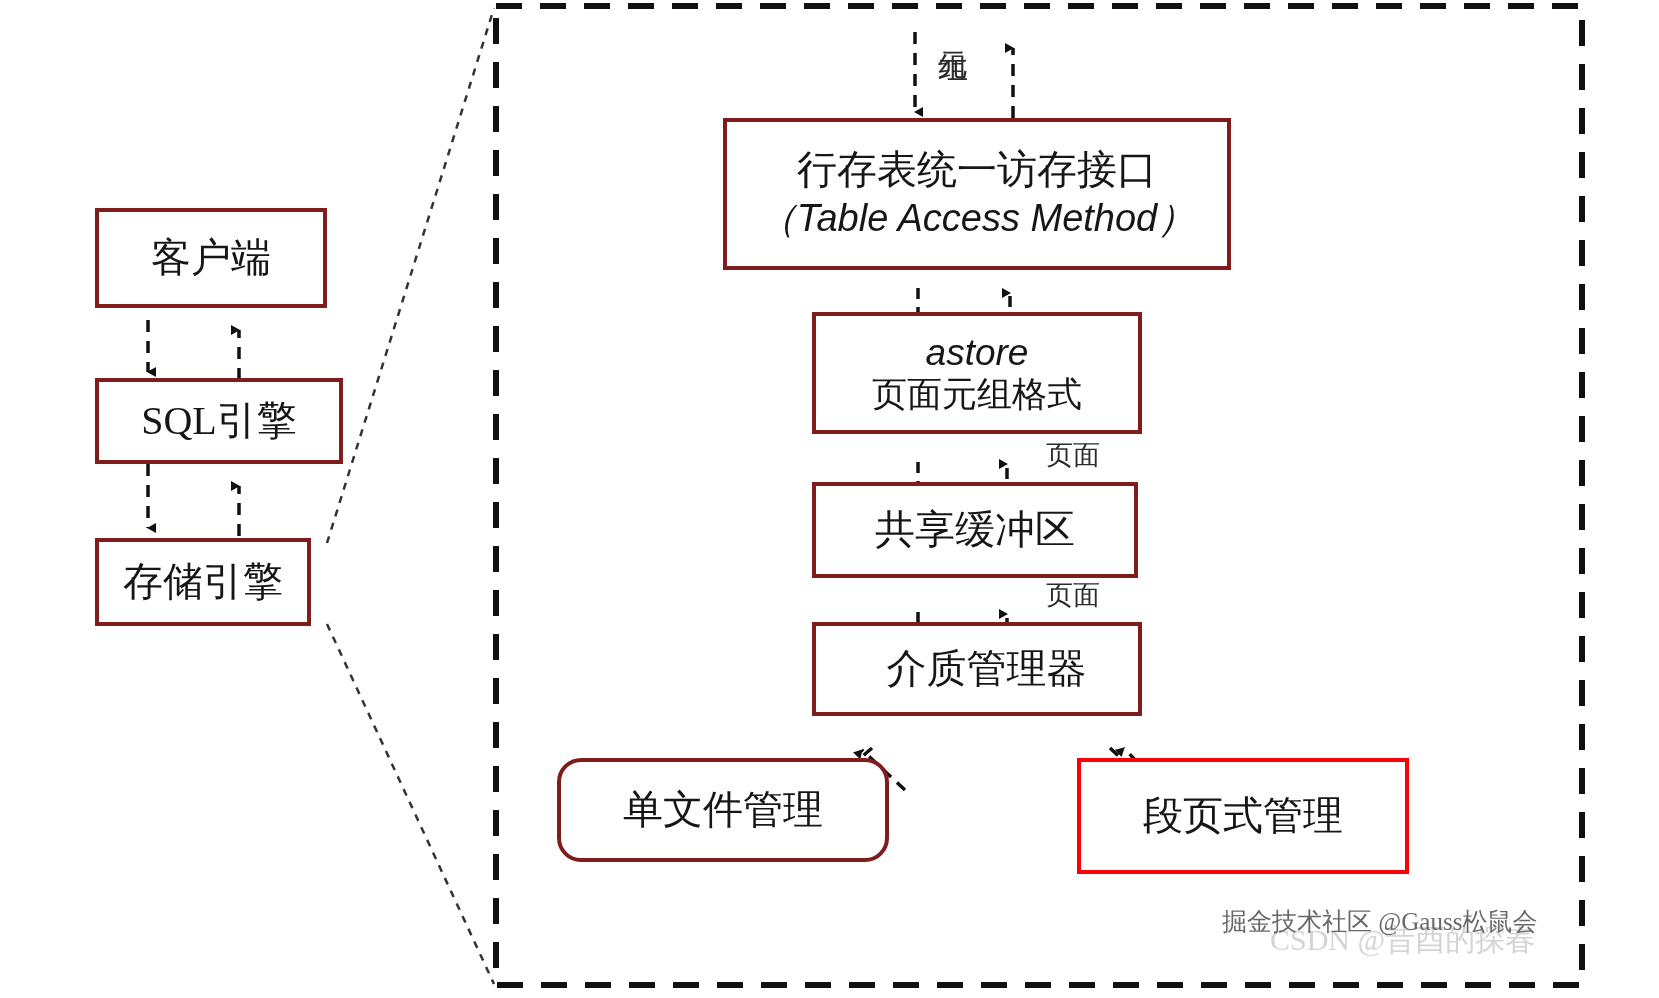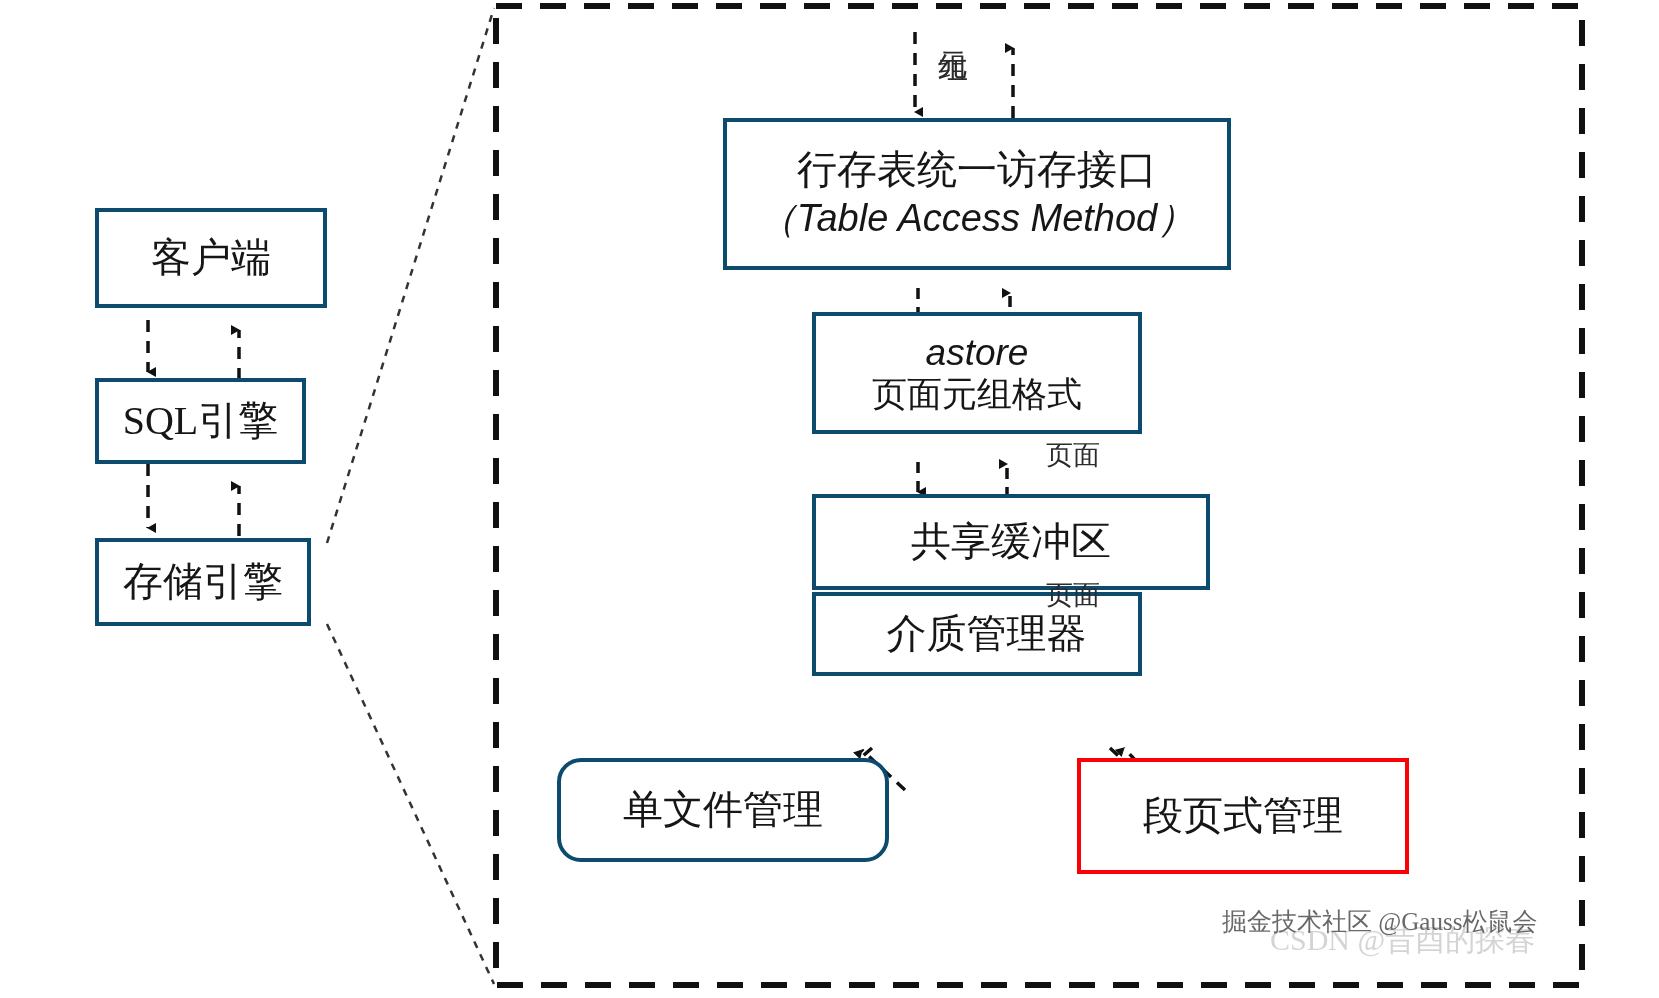--- a/index.html
+++ b/index.html
@@ -22,21 +22,21 @@
     left: 0;
     top: 0;
     width: 1659px;
     height: 998px;
     pointer-events: none;
   }
   .node {
     position: absolute;
     box-sizing: border-box;
     background: #ffffff;
-    border: 4px solid #0c4a6e;
+    border: 4px solid #7f1d1d;
     display: flex;
     flex-direction: column;
     align-items: center;
     justify-content: center;
     text-align: center;
     color: #161616;
     line-height: 1.12;
     font-weight: 400;
   }
   .node.red {
@@ -128,43 +128,43 @@
     <line x1="905" y1="790" x2="862" y2="750" stroke="#111111" stroke-width="3.5" stroke-dasharray="11 8" marker-end="url(#arrowUp)"></line>
 
     <line x1="1110" y1="748" x2="1152" y2="788" stroke="#111111" stroke-width="3.5" stroke-dasharray="11 8" marker-end="url(#arrowDown)"></line>
     <line x1="1163" y1="790" x2="1124" y2="748" stroke="#111111" stroke-width="3.5" stroke-dasharray="11 8" marker-end="url(#arrowUp)"></line>
   </svg>
 
   <div class="node" style="left:95px; top:208px; width:232px; height:100px; font-size:40px;">
     <span class="l1 cn">客户端</span>
   </div>
 
-  <div class="node" style="left:95px; top:378px; width:211px; height:86px; font-size:40px;text-align:right;">
+  <div class="node" style="left:95px; top:378px; width:248px; height:86px; font-size:40px;text-align:right;">
     <span class="l1 cn">SQL引擎</span>
   </div>
 
   <div class="node" style="left:95px; top:538px; width:216px; height:88px; font-size:40px;">
     <span class="l1 cn">存储引擎</span>
   </div>
 
   <div class="node" style="left:723px; top:118px; width:508px; height:152px; font-size:40px;">
     <span class="l1 cn">行存表统一访存接口</span>
     <span class="l2 lat" style="font-size:38px; margin-top:4px;font-style:italic;">（Table Access Method）</span>
   </div>
 
   <div class="node" style="left:812px; top:312px; width:330px; height:122px; font-size:36px;">
     <span class="l1 lat" style="font-size:37px;font-style:italic;">astore</span>
     <span class="l2 cn" style="font-size:35px; margin-top:2px;">页面元组格式</span>
   </div>
 
-  <div class="node" style="left:812px; top:482px; width:398px; height:96px; font-size:40px;margin-top:12px;">
+  <div class="node" style="left:812px; top:482px; width:326px; height:96px; font-size:40px;">
     <span class="l1 cn">共享缓冲区</span>
   </div>
 
-  <div class="node" style="left:812px; top:592px; width:330px; height:84px; font-size:40px;padding-left:19px;">
+  <div class="node" style="left:812px; top:622px; width:330px; height:94px; font-size:40px;padding-left:19px;">
     <span class="l1 cn">介质管理器</span>
   </div>
 
   <div class="node" style="left:557px; top:758px; width:332px; height:104px; font-size:40px;border-radius:24px;">
     <span class="l1 cn">单文件管理</span>
   </div>
 
   <div class="node red" style="left:1065px; top:758px; width:332px; height:116px; font-size:40px;margin-left:12px;">
     <span class="l1 cn">段页式管理</span>
   </div>

